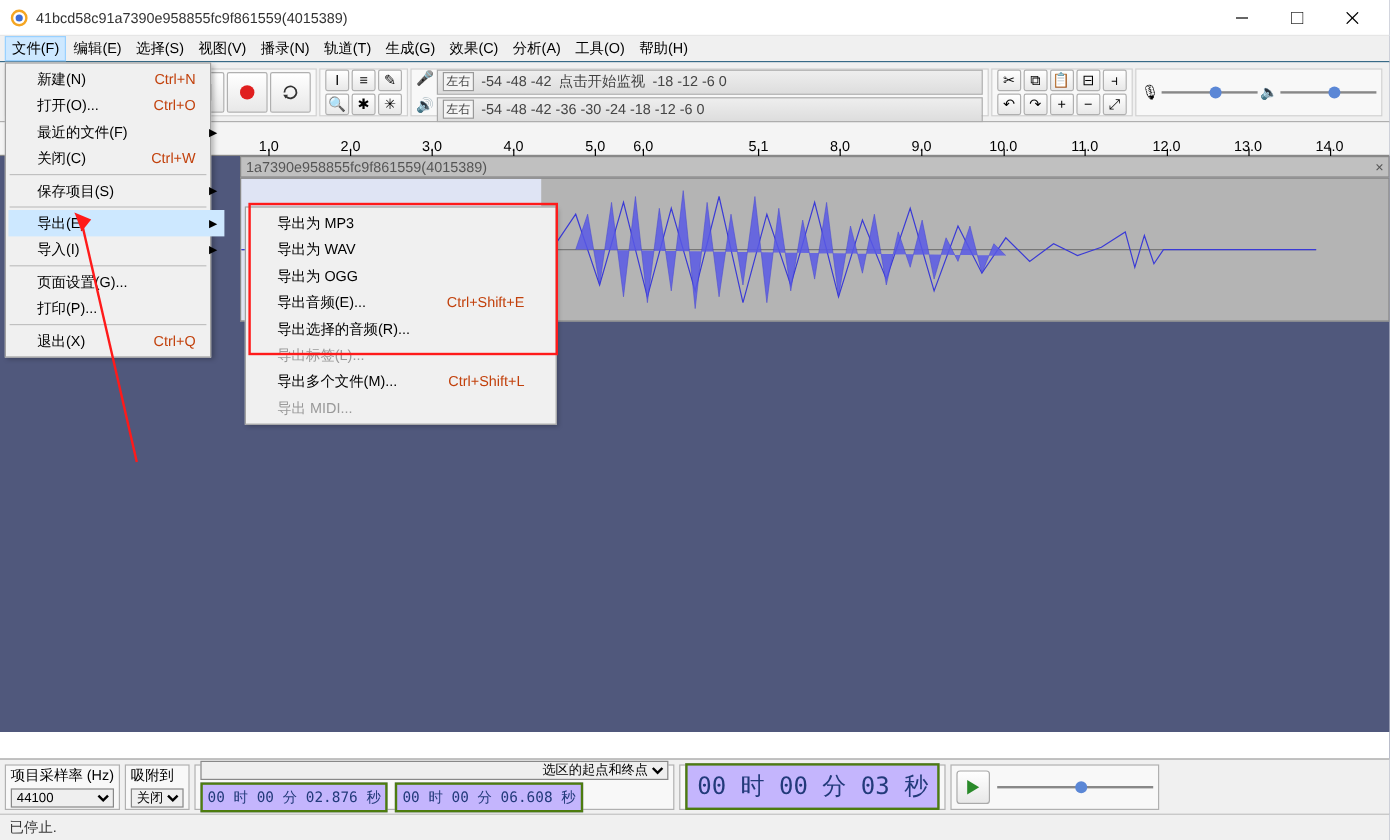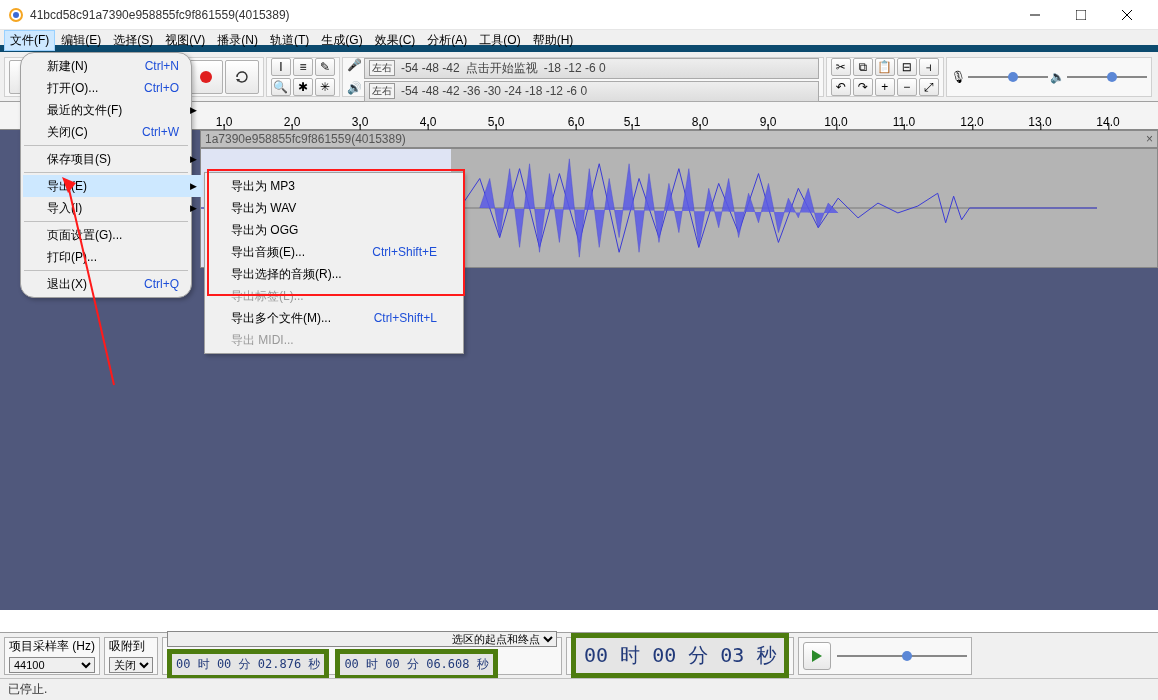--- a/index.html
+++ b/index.html
@@ -7,21 +7,21 @@
 
 
 .titlebar { height:30px; display:flex; align-items:center; padding:0 8px; background:#fff; border-bottom:1px solid #e6e6e6; }
 .titlebar .app-icon { width:16px; height:16px; margin-right:6px; }
 .titlebar .title { flex:1; color:#333; }
 .win-btns { display:flex; gap:0; }
 .win-btn { width:46px; height:30px; display:flex; align-items:center; justify-content:center; }
 .win-btn svg { width:10px; height:10px; }
 
 
-.menubar { height:22px; background:#f0f0f0; border-bottom:7px solid #0c4a6e; display:flex; padding:0 4px; align-items:flex-start; }
+.menubar { height:22px; background:#f0f0f0; border-bottom:1px solid #0c4a6e; display:flex; padding:0 4px; align-items:flex-start; }
 .menubar .item { padding:2px 6px; cursor:default; }
 .menubar .item.active { background:#cde8ff; border:1px solid #99d1ff; padding:1px 5px; }
 
 
 .toolrow { height:50px; background:#f0f0f0; border-bottom:1px solid #a0a0a0; display:flex; align-items:center; padding:2px 4px; position:relative; }
 .tb-group { display:flex; align-items:center; gap:2px; padding:0 4px; border:1px solid #d0d0d0; background:#f8f8f8; height:40px; margin-right:2px; }
 .tb-half { display:flex; flex-direction:column; gap:2px; }
 .tb-half .row { display:flex; gap:2px; }
 .btn { width:26px; height:26px; border:1px solid #b0b0b0; background:linear-gradient(#fff,#e8e8e8); display:flex; align-items:center; justify-content:center; border-radius:2px; }
 .btn.small { width:20px; height:18px; }
@@ -47,30 +47,30 @@
 .trackheader .x { margin-left:auto; }
 .clip { position:absolute; left:200px; right:0; top:18px; height:120px; border:1px solid #888; background:#b4b4b4; overflow:hidden; }
 .clip .sel { position:absolute; left:0; width:250px; top:0; bottom:0; background:#dfe4f4; }
 .wave { position:absolute; left:0; right:60px; top:0; bottom:0; display:flex; align-items:center; }
 .wave svg { width:100%; height:100%; }
 
 
 .ddmenu { position:absolute; background:#f0f0f0; border:1px solid #a0a0a0; box-shadow:2px 2px 4px rgba(0,0,0,.25); padding:2px; z-index:100; }
 .ddmenu .row { display:flex; align-items:center; height:22px; padding:0 24px 0 24px; position:relative; white-space:nowrap; min-width:180px; }
 .ddmenu .row.hl { background:#cde8ff; }
-.ddmenu .row .shortcut { margin-left:auto; padding-left:24px; color:#1d4ed8; }
+.ddmenu .row .shortcut { margin-left:auto; padding-left:24px; color:#c2410c; }
 .ddmenu .row .arrow { position:absolute; right:6px; font-size:9px; }
 .ddmenu .row.disabled { color:#999; }
 .ddmenu hr { border:none; border-top:1px solid #c0c0c0; margin:2px 1px; }
 
 
 .bottombar { position:absolute; bottom:22px; left:0; right:0; height:46px; background:#f0f0f0; border-top:1px solid #a0a0a0; display:flex; align-items:center; padding:2px 4px; gap:4px; }
 .panel { border:1px solid #b0b0b0; background:#f8f8f8; padding:2px 4px; height:38px; display:flex; flex-direction:column; justify-content:center; gap:2px; }
 .sel select { font-size:11px; border:1px solid #888; height:18px; }
-.timebox { font-family:monospace; font-size:12px; background:#e5e5e5; border:5px solid #4d7c0f; padding:2px 4px; color:#223a7a; }
+.timebox { font-family:monospace; font-size:12px; background:#c4b5fd; border:2px solid #4d7c0f; padding:2px 4px; color:#223a7a; }
 .timebox.big { font-size:20px; padding:4px 8px; }
 .play2 { width:28px; height:28px; display:flex; align-items:center; justify-content:center; border:1px solid #aaa; background:linear-gradient(#fff,#e8e8e8); border-radius:3px; }
 
 .statusbar { position:absolute; bottom:0; left:0; right:0; height:22px; background:#f0f0f0; border-top:1px solid #c0c0c0; display:flex; align-items:center; padding:0 8px; color:#333; }
 
 .red-annot { position:absolute; z-index:200; pointer-events:none; }
 </style>
 </head>
 <body>
 
@@ -217,21 +217,21 @@
       </div>
   </div>
 </div>
 
 <div class="timeline">
   <div class="tick" style="left:224px">1.0</div>
   <div class="tick" style="left:292px">2.0</div>
   <div class="tick" style="left:360px">3.0</div>
   <div class="tick" style="left:428px">4.0</div>
   <div class="tick" style="left:496px">5.0</div>
-  <div class="tick" style="left:576px">6.0</div>
+  <div class="tick" style="left:536px">6.0</div>
   <div class="tick" style="left:632px">5.1</div>
   <div class="tick" style="left:700px">8.0</div>
   <div class="tick" style="left:768px">9.0</div>
   <div class="tick" style="left:836px">10.0</div>
   <div class="tick" style="left:904px">11.0</div>
   <div class="tick" style="left:972px">12.0</div>
   <div class="tick" style="left:1040px">13.0</div>
   <div class="tick" style="left:1108px">14.0</div>
 </div>
 
@@ -245,21 +245,21 @@
     <div class="wave">
       <svg viewBox="0 0 900 120" preserveAspectRatio="none">
         <line x1="0" y1="60" x2="900" y2="60" stroke="#777"></line>
         <path d="M0,60 L180,60 L190,50 L200,70 L210,45 L220,75 L230,40 L240,80 L260,60 L280,30 L300,90 L320,20 L340,100 L360,25 L380,95 L400,15 L420,105 L440,30 L460,90 L480,20 L500,100 L520,35 L540,85 L560,25 L580,95 L600,40 L620,80 L640,50 L660,70 L680,55 L700,65 L720,58 L740,45 L748,75 L756,48 L764,72 L772,60 L900,60" fill="none" stroke="#3a3ad6" stroke-width="1"></path>
         <path d="M280,60 L290,30 L300,90 L310,20 L320,100 L330,15 L340,105 L350,25 L360,95 L370,10 L380,110 L390,20 L400,100 L410,30 L420,90 L430,15 L440,105 L450,25 L460,95 L470,35 L480,85 L490,20 L500,100 L510,40 L520,80 L530,30 L540,90 L550,45 L560,75 L570,35 L580,85 L590,50 L600,70 L610,40 L620,80 L630,55 L640,65" fill="#5a5ae6" stroke="#3a3ad6" stroke-width="0.5" opacity="0.85"></path>
       </svg>
     </div>
   </div>
 </div>
 
-<div class="ddmenu" style="left:20px; top:52px; width:172px;border-radius:14px;">
+<div class="ddmenu" style="left:4px; top:52px; width:172px;">
   <div class="row">
       <span>新建(N)</span>
       <span class="shortcut">Ctrl+N</span>
     </div>
   <div class="row">
       <span>打开(O)...</span>
       <span class="shortcut">Ctrl+O</span>
     </div>
   <div class="row">
       <span>最近的文件(F)</span>

